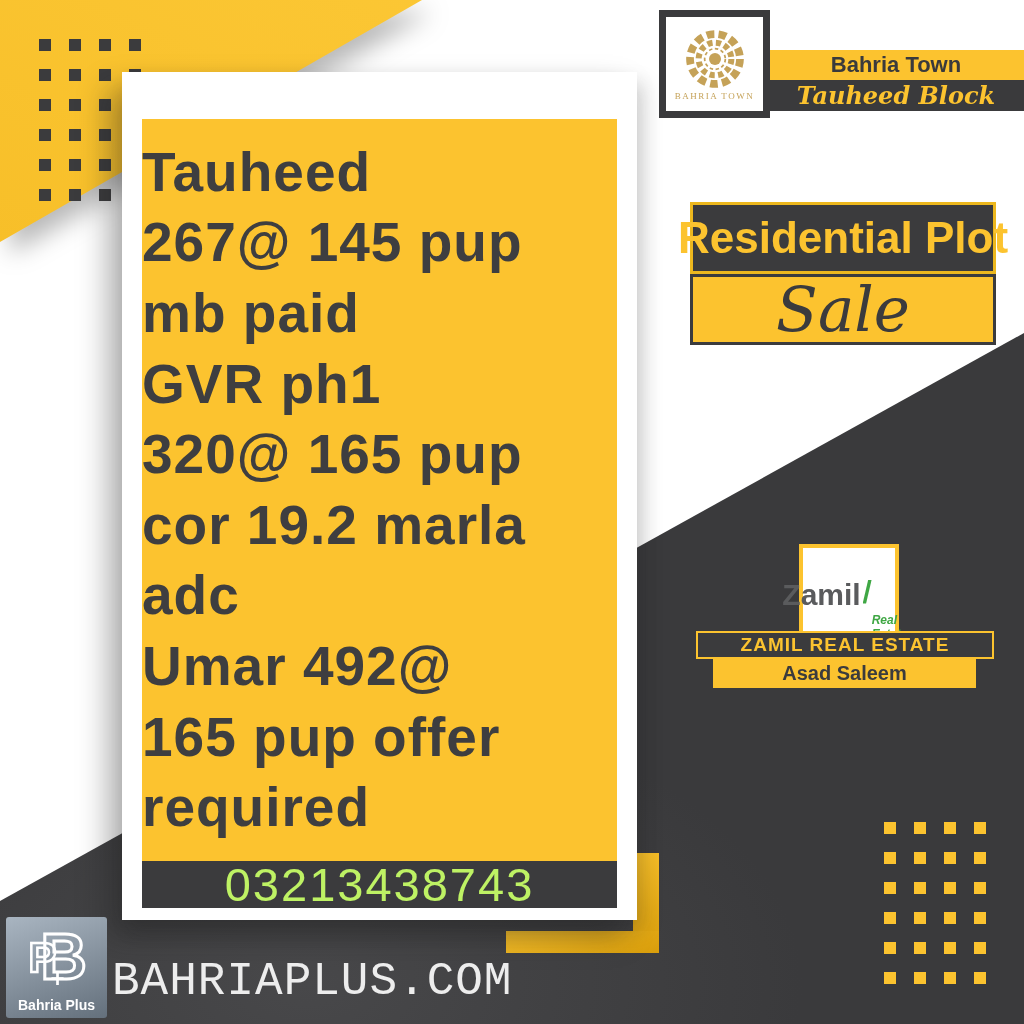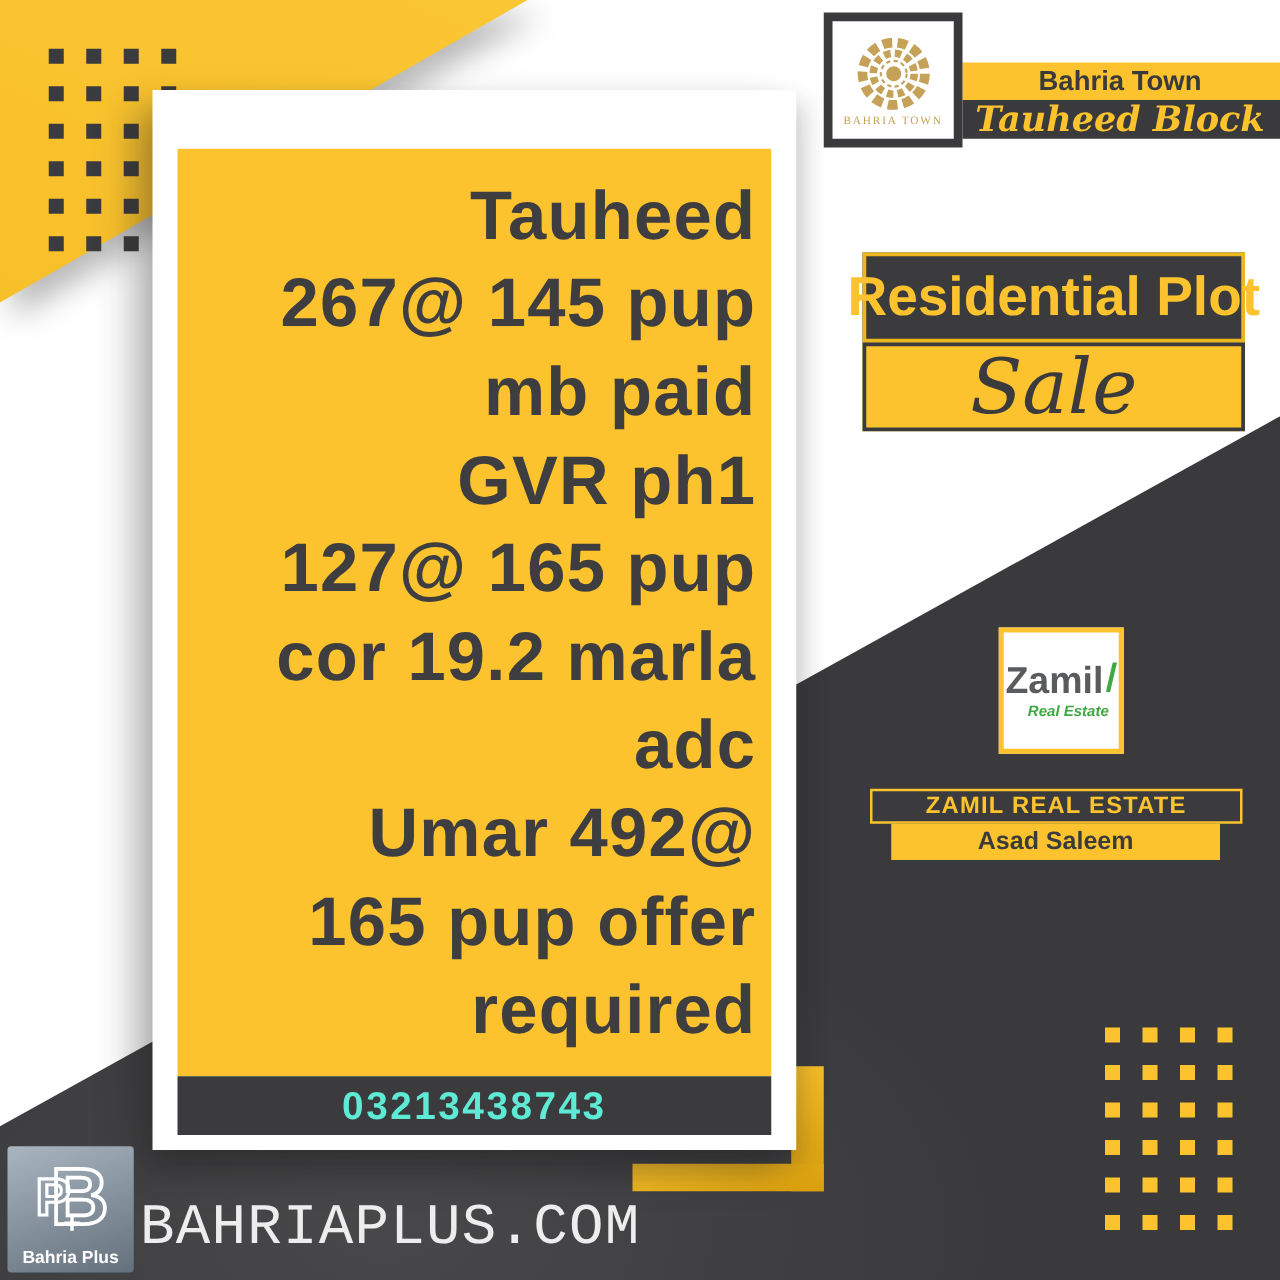--- a/index.html
+++ b/index.html
@@ -26,46 +26,46 @@
 
   
   .bracket-v{left:633px;top:853px;width:26px;height:100px;background:linear-gradient(160deg,#f8c02a,#d89d0b);}
   .bracket-h{left:506px;top:931px;width:153px;height:22px;background:linear-gradient(160deg,#f8c02a,#d89d0b);}
 
   
   .card{left:122px;top:72px;width:515px;height:848px;background:#ffffff;
     box-sizing:border-box;padding:15px 20px 12px;display:flex;flex-direction:column;
     box-shadow:-14px 16px 28px rgba(25,25,25,.35),8px 10px 18px rgba(25,25,25,.15);}
   .card-body{flex:1;background:#fcc32f;display:flex;flex-direction:column;justify-content:space-evenly;
-    align-items:flex-end;padding:10px 12px;overflow:hidden;margin-top:32px;}
+    align-items:flex-start;padding:10px 0;overflow:hidden;margin-top:32px;}
   .card-line{font-weight:bold;font-size:55px;line-height:1;color:#3e3e40;letter-spacing:1px;white-space:nowrap;}
   .phone-bar{height:47px;background:#3b3b3d;display:flex;align-items:center;justify-content:center;}
-  .phone-bar span{font-weight:bold;font-size:31px;color:#5eead4;letter-spacing:2px;}
+  .phone-bar span{font-weight:normal;font-size:47px;color:#bef264;letter-spacing:2px;}
 
   
   .bar{display:flex;align-items:center;justify-content:center;}
   .bar-brand{left:768px;top:50px;width:256px;height:30px;background:#fcc32f;
     font-weight:bold;font-size:22px;color:#3a3a3c;}
   .bar-block{left:768px;top:80px;width:256px;height:31px;background:#3a3a3c;
-    font-family:"DejaVu Serif",serif;font-style:italic;font-weight:600;font-size:28px;color:#fcc32f;}
+    font-family:"DejaVu Serif",serif;font-style:italic;font-weight:600;font-size:24px;color:#fcc32f;}
   .bt-logo-box{left:659px;top:10px;width:111px;height:108px;background:#ffffff;border:7px solid #3a3a3c;
     box-sizing:border-box;display:flex;flex-direction:column;align-items:center;justify-content:center;}
   .bt-caption{font-family:"Liberation Serif",serif;font-size:9px;color:#c5a258;letter-spacing:1.5px;margin-top:1px;white-space:nowrap;}
 
   
   .offer-type{left:690px;top:202px;width:306px;height:72px;background:#3b3b3d;border:3px solid #ecb71e;
     box-sizing:border-box;display:flex;align-items:center;justify-content:center;
     font-weight:bold;font-size:44px;color:#fcc32f;white-space:nowrap;}
   .offer-sale{left:690px;top:274px;width:306px;height:71px;background:#fcc32f;border:3px solid #3b3b3d;
     box-sizing:border-box;display:flex;align-items:center;justify-content:center;
     font-family:"DejaVu Serif",serif;font-style:italic;font-size:61px;color:#3b3b3d;}
 
   
-  .zamil-box{left:799px;top:502px;width:100px;height:101px;background:#ffffff;border:4px solid #fcc32f;
-    box-sizing:border-box;display:flex;flex-direction:column;align-items:center;justify-content:center;}
+  .zamil-box{left:799px;top:544px;width:100px;height:101px;background:#ffffff;border:4px solid #fcc32f;
+    box-sizing:border-box;display:flex;flex-direction:row;align-items:center;justify-content:center;}
   .zamil-word{display:flex;align-items:flex-start;font-weight:bold;font-size:30px;color:#5a5b5d;line-height:1;}
   .zamil-mark{display:inline-block;width:9px;height:24px;background:#3fa744;margin-left:2px;
     clip-path:polygon(62% 0,100% 0,38% 100%,0 100%);}
   .zamil-sub{font-style:italic;font-weight:bold;font-size:12px;color:#3fa744;align-self:flex-end;margin:2px 8px 0 0;}
   .agency-bar{left:696px;top:631px;width:298px;height:28px;background:#3b3b3d;border:2px solid #fcc32f;
     box-sizing:border-box;display:flex;align-items:center;justify-content:center;
     font-weight:bold;font-size:19px;color:#fcc32f;letter-spacing:1px;white-space:nowrap;}
   .agent-bar{left:713px;top:659px;width:263px;height:29px;background:#fcc32f;
     display:flex;align-items:center;justify-content:center;
     font-weight:bold;font-size:20px;color:#3b3b3d;white-space:nowrap;}
@@ -149,21 +149,21 @@
 
   <div class="bracket-v abs"></div>
   <div class="bracket-h abs"></div>
 
   <div class="card abs">
     <div class="card-body">
         <div class="card-line">Tauheed</div>
         <div class="card-line">267@ 145 pup</div>
         <div class="card-line">mb paid</div>
         <div class="card-line">GVR ph1</div>
-        <div class="card-line">127@ 165 pup</div>
+        <div class="card-line">320@ 165 pup</div>
         <div class="card-line">cor 19.2 marla</div>
         <div class="card-line">adc</div>
         <div class="card-line">Umar 492@</div>
         <div class="card-line">165 pup offer</div>
         <div class="card-line">required</div>
       </div>
     <div class="phone-bar">
       <span>03213438743</span>
     </div>
   </div>

